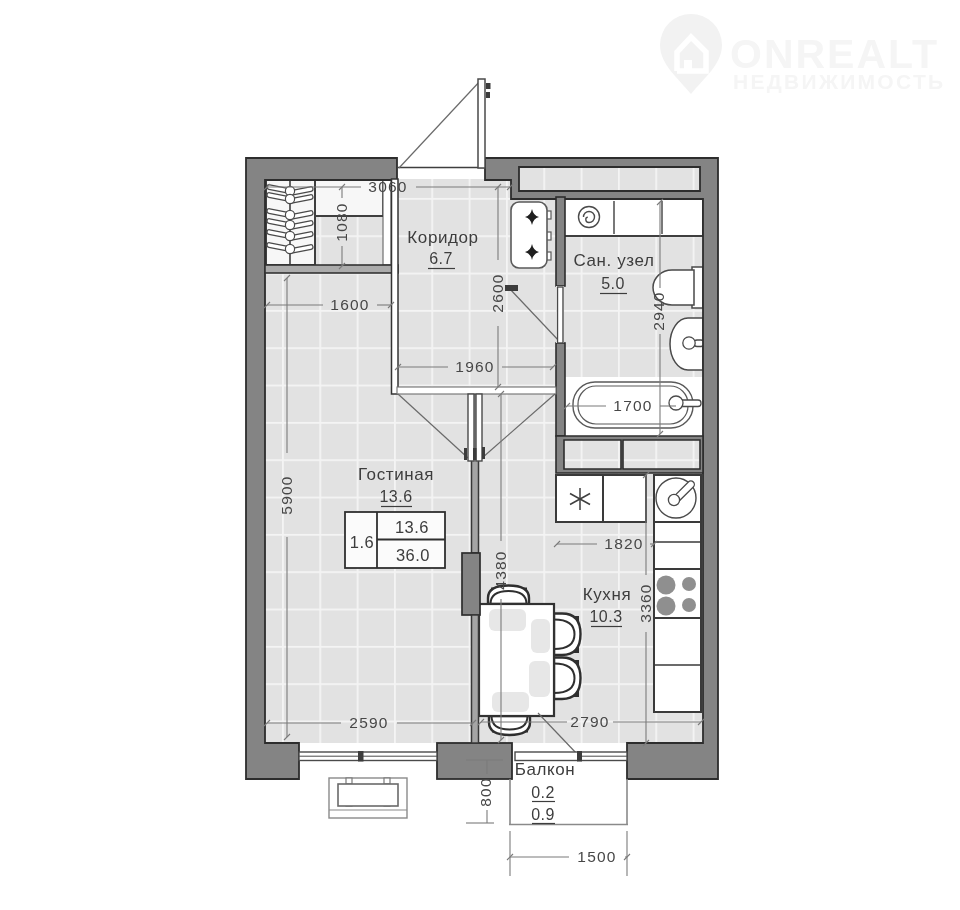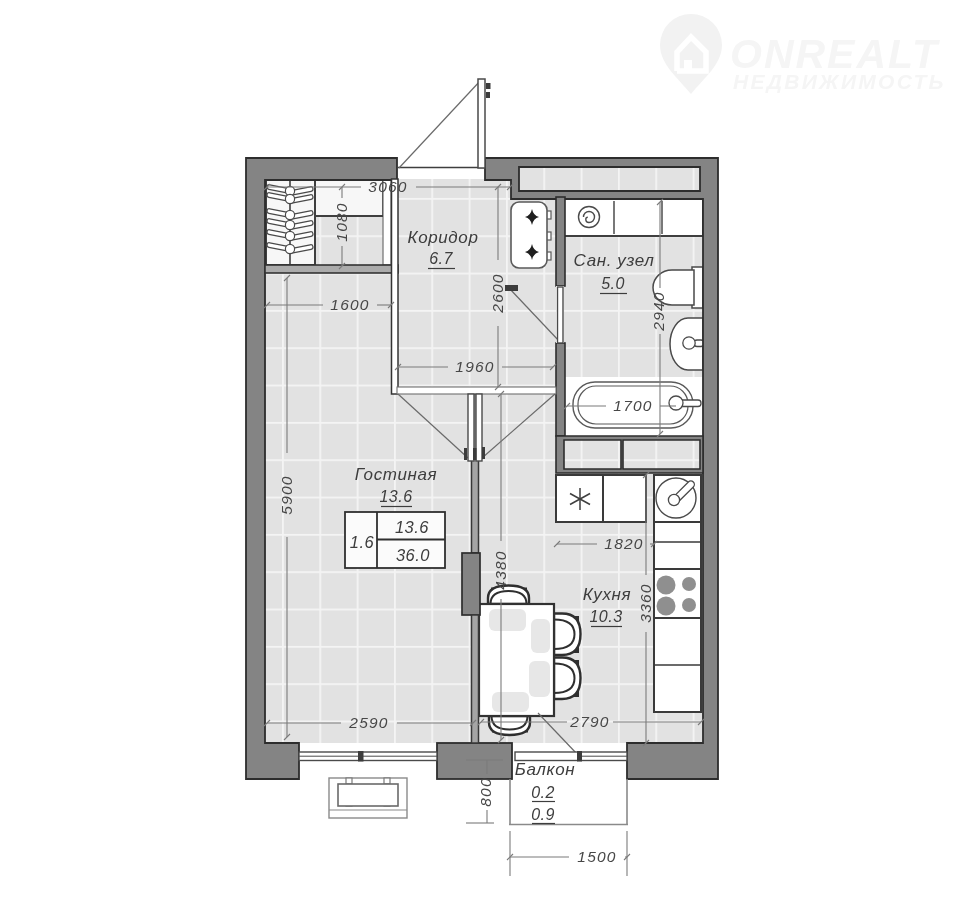--- a/index.html
+++ b/index.html
@@ -1,16 +1,16 @@
 <!DOCTYPE html>
 <html><head>
 <meta charset="utf-8">
 <style>
   html,body{margin:0;padding:0;background:#ffffff;}
-  .page{width:960px;height:910px;position:relative;overflow:hidden;background:#ffffff;font-style:italic;}
+  .page{width:960px;height:910px;position:relative;overflow:hidden;background:#ffffff;}
   text{font-family:"Liberation Sans", sans-serif;fill:#3d3d3d;}
   .room{font-size:17px;letter-spacing:0.6px;}
   .num{font-size:16px;letter-spacing:0.5px;}
   .dim{font-size:15.5px;letter-spacing:1.2px;fill:#474747;}
   .tbl{font-size:16.5px;letter-spacing:0.5px;}
 </style>
 </head>
 <body>
 <div class="page">
 <svg width="960" height="910" viewBox="0 0 960 910">

